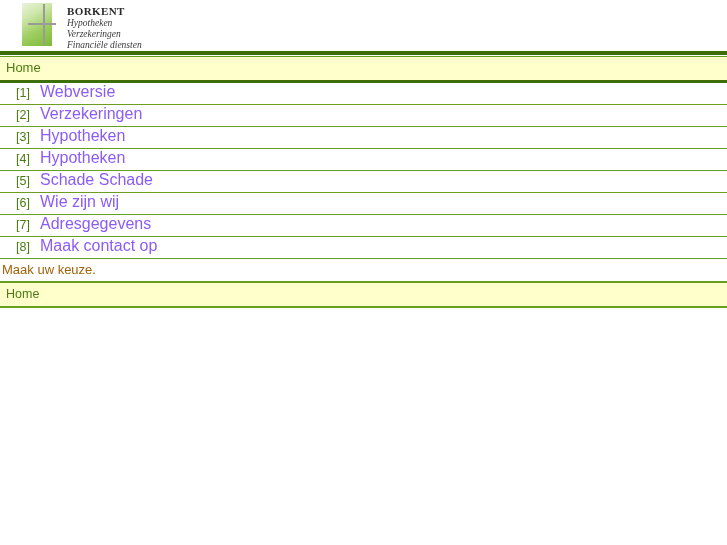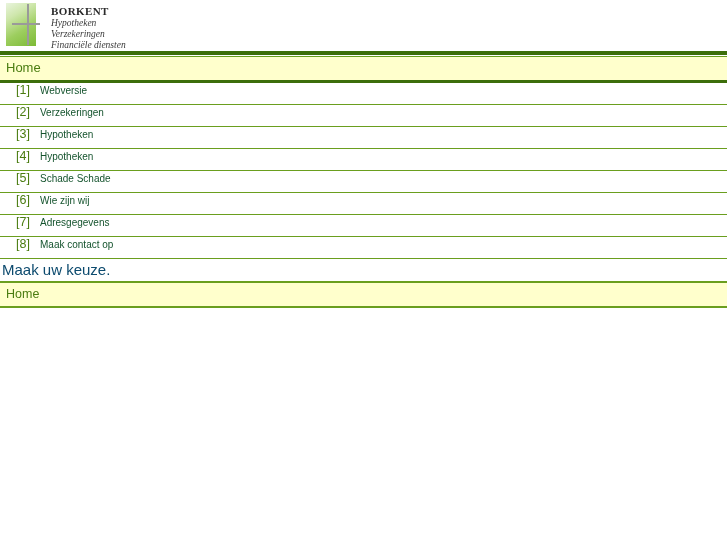--- a/index.html
+++ b/index.html
@@ -18,21 +18,21 @@
   }
 
   
   .header {
     height: 51px;
     position: relative;
     background: #ffffff;
   }
   .logo-block {
     position: absolute;
-    left: 6px;
+    left: 22px;
     top: 3px;
     display: flex;
     align-items: flex-start;
   }
   .logo-mark {
     position: relative;
     width: 34px;
     height: 43px;
   }
   .logo-mark .sq {
@@ -117,31 +117,31 @@
     background: #ffffff;
   }
   .menu-index {
     color: #4a7c10;
     font-size: 12.5px;
     width: 24px;
     flex: 0 0 auto;
     text-align: right;
   }
   .menu-link {
-    color: #14532d;
-    font-size: 10px;
+    color: #8b5cf6;
+    font-size: 16px;
     text-decoration: none;
     margin-left: 10px;
   }
 
   
   .prompt {
     padding: 3px 6px 4px 2px;
-    font-size: 15px;
-    color: #0c4a6e;
+    font-size: 13px;
+    color: #a16207;
     background: #ffffff;
     line-height: 15px;
   }
 
   
   .footer {
     background: #ffffcc;
     border-top: 2px solid #6a9e1e;
     border-bottom: 2px solid #6a9e1e;
     padding: 3px 6px 4px 2px;

